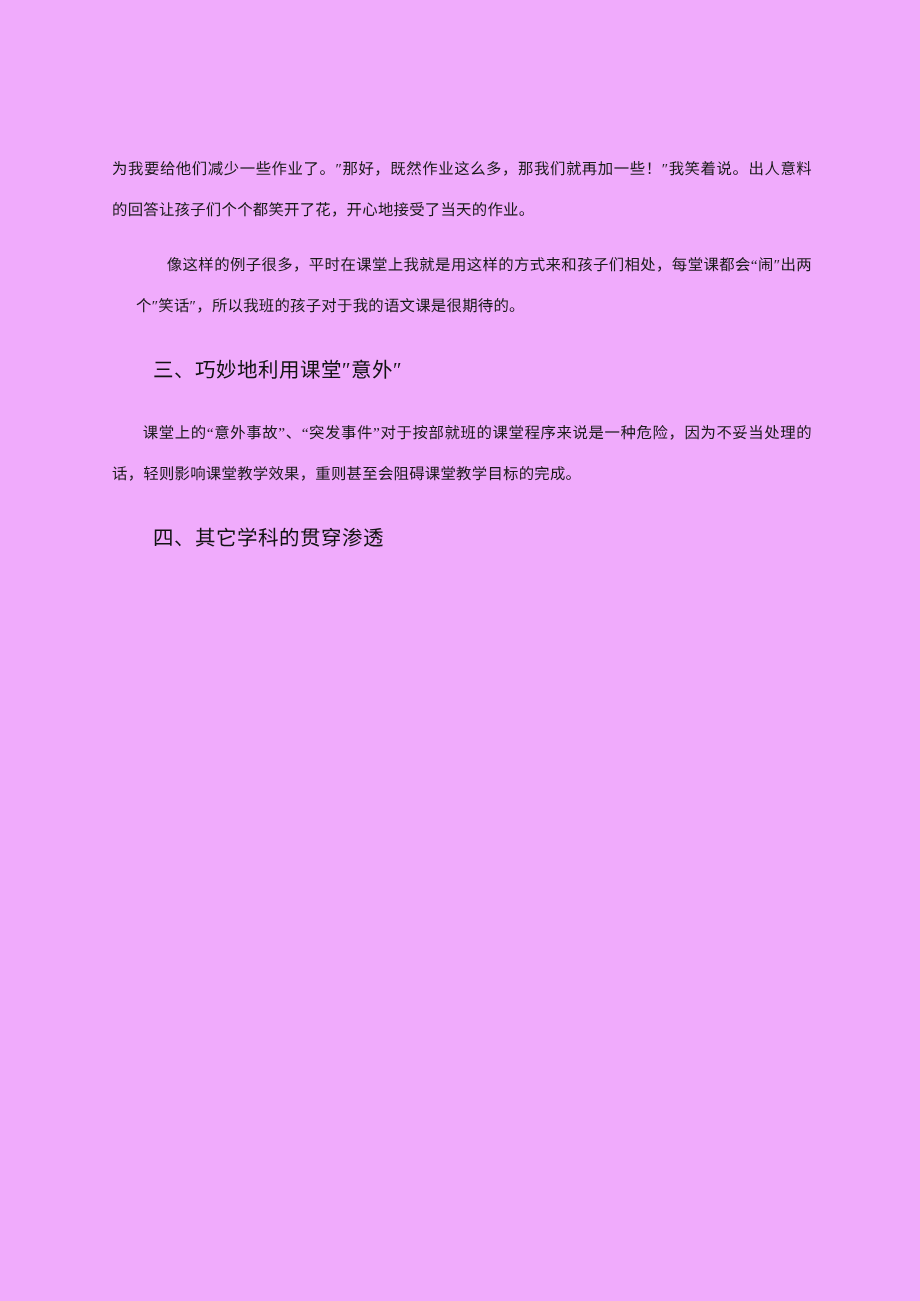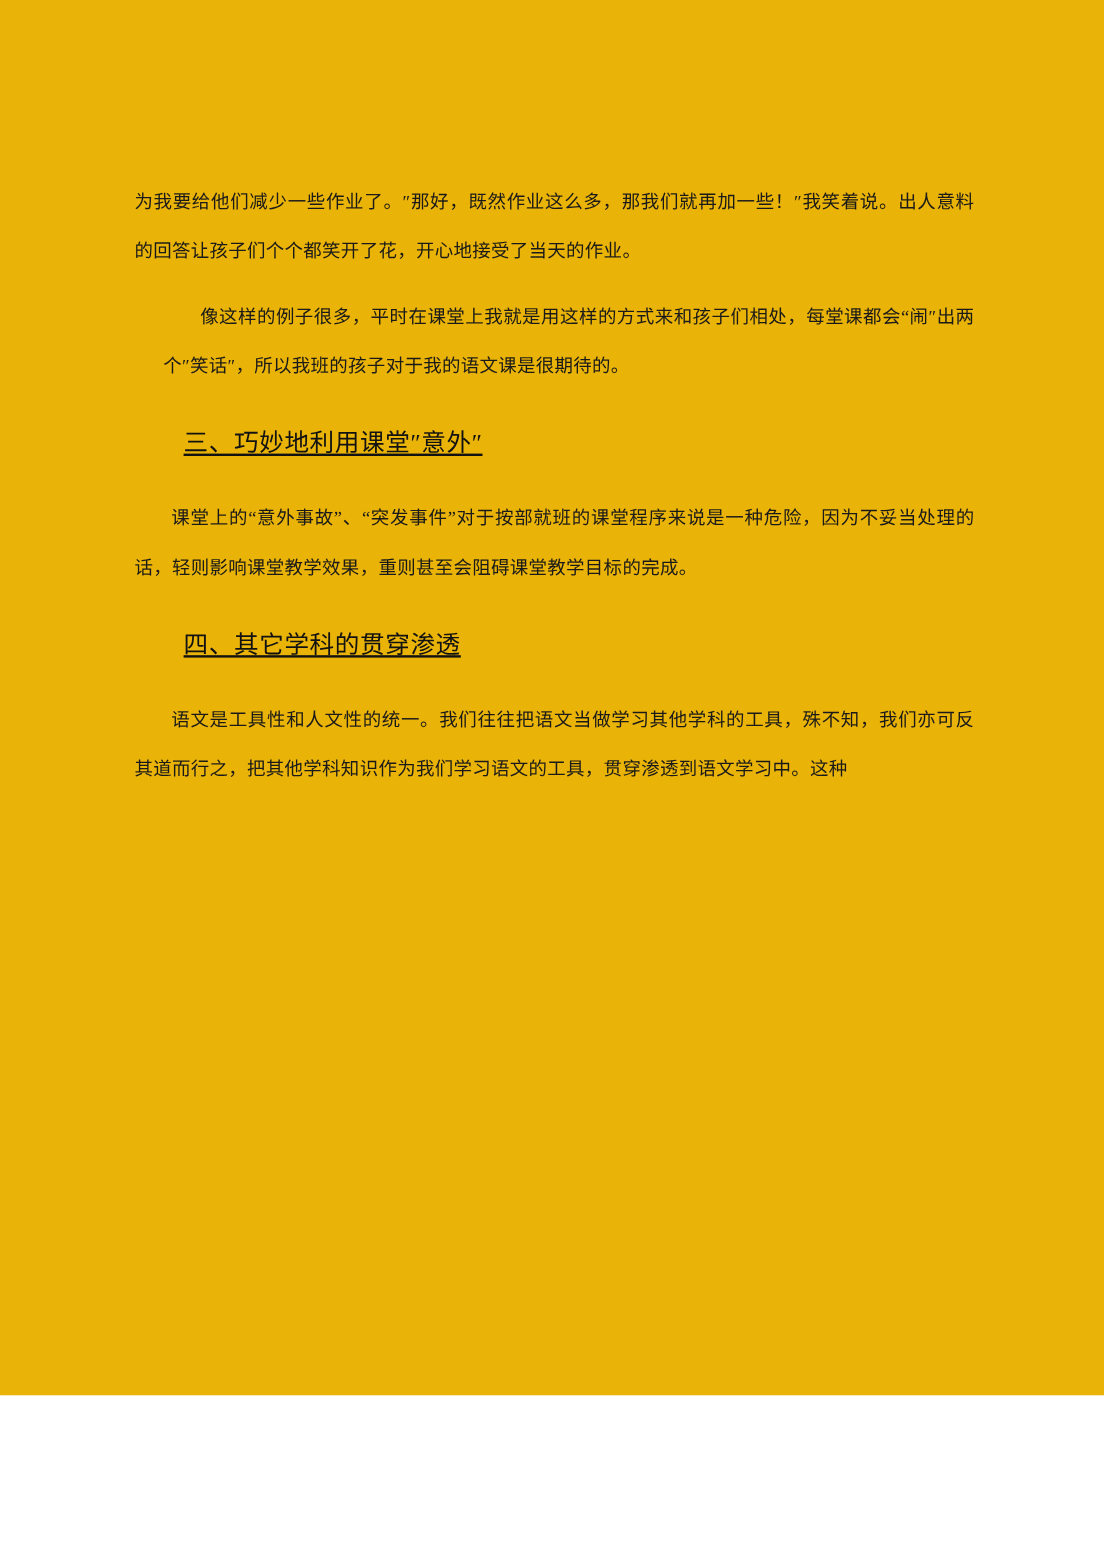--- a/index.html
+++ b/index.html
@@ -7,22 +7,22 @@
     margin: 0;
     padding: 0;
     background: #ffffff;
   }
   body {
     font-family: "Liberation Serif", "DejaVu Serif", serif;
   }
   .page {
     position: relative;
     width: 920px;
-    height: 1163px;
-    background: #eab308;
+    height: 1301px;
+    background: #f0abfc;
     overflow: hidden;
     box-sizing: border-box;
   }
   .content {
     position: absolute;
     left: 112px;
     top: 148px;
     width: 700px;
   }
   p.para {
@@ -48,21 +48,21 @@
     margin: 0;
     padding: 0;
     font-size: 20.5px;
     font-weight: normal;
     line-height: 41px;
     color: #121212;
     text-indent: 2em;
     letter-spacing: 0.5px;
     font-family: "Liberation Serif", "DejaVu Serif", serif;
   }
-  h2.heading-gap-top { margin-top: 24px; text-decoration: underline; }
+  h2.heading-gap-top { margin-top: 24px; }
   h2.heading-gap-bottom { margin-bottom: 21px; }
   .blk {
     font-family: "DejaVu Sans", sans-serif;
     font-size: 13.5px;
     line-height: 1;
     position: relative;
     top: -1px;
   }
 </style>
 </head>
@@ -78,16 +78,15 @@
     <h2 class="heading heading-gap-top heading-gap-bottom">三、巧妙地利用课堂″意外″</h2>
 
     <p class="para indent">课堂上的“意外事故”、“突发事件”对于按部就班的课堂程序来说是一种危险，因为不妥当处理的话，轻则影响课堂教学效果，重则甚至会阻碍课堂教学目标的完成。</p>
 
 
 
 
 
     <h2 class="heading heading-gap-top heading-gap-bottom">四、其它学科的贯穿渗透</h2>
 
-    <p class="para indent">语文是工具性和人文性的统一。我们往往把语文当做学习其他学科的工具，殊不知，我们亦可反其道而行之，把其他学科知识作为我们学习语文的工具，贯穿渗透到语文学习中。这种</p>
 
   </div>
 </div>
 
 </body></html>

